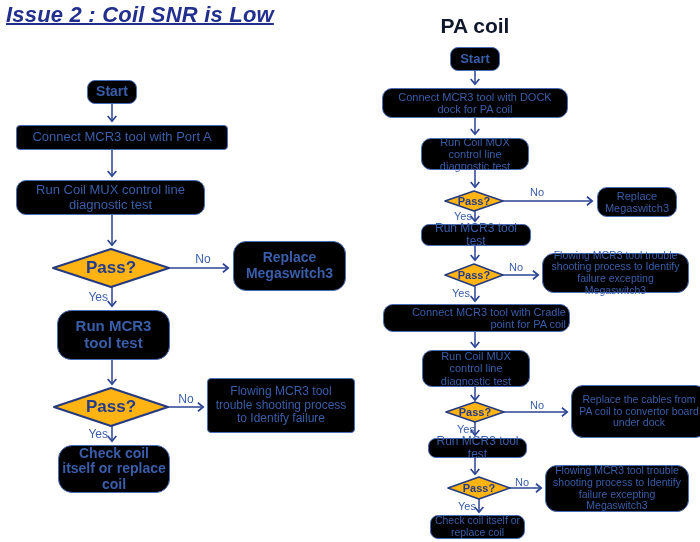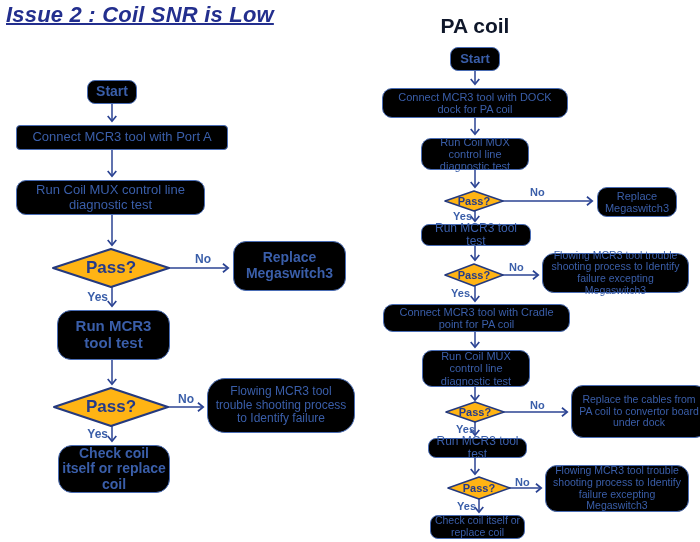--- a/index.html
+++ b/index.html
@@ -8,21 +8,21 @@
   .layer{position:absolute;left:0;top:0;}
   .title{position:absolute;left:6px;top:2px;font-size:22px;font-weight:bold;font-style:italic;
          color:#232F8E;text-decoration:underline;text-decoration-thickness:2px;letter-spacing:.2px;}
   .heading{position:absolute;text-align:center;color:#0f172a;font-size:21px;font-weight:bold;}
   .box{position:absolute;box-sizing:border-box;background:#000000;border:1.6px solid #4A6DB5;
        border-radius:10px;color:#3A5EA9;display:flex;align-items:center;justify-content:center;
        text-align:center;line-height:1.12;padding:1px 3px;}
   .bold{font-weight:bold;}
   .dlabel{position:absolute;display:flex;align-items:center;justify-content:center;
           color:#243A8A;font-weight:bold;}
-  .elabel{position:absolute;color:#3A5EA9;font-weight:bold;}
+  .elabel{position:absolute;color:#3A5EA9;font-weight:normal;}
   .right-al{text-align:right;}
 </style>
 </head>
 <body>
 
 <div class="stage">
 
   <svg class="layer" width="700" height="542">
     <defs>
       <marker id="arr" viewBox="0 0 10 10" refX="6" refY="5" markerWidth="7.5" markerHeight="7.5" orient="auto">
@@ -69,37 +69,37 @@
   <div class="title">Issue 2 : Coil SNR is Low</div>
   <div class="heading" style="left:420px;top:14px;width:110px;">PA coil</div>
 
   <div class="box bold" style="left:87px;top:80px;width:50px;height:24px;font-size:14px;border-radius:8px;">Start</div>
   <div class="box" style="left:16px;top:125px;width:212px;height:25px;font-size:13px;border-radius:4px;">Connect MCR3 tool with Port A</div>
   <div class="box" style="left:16px;top:180px;width:189px;height:35px;font-size:13px;border-radius:10px;">Run Coil MUX control line diagnostic test</div>
   <div class="dlabel" style="left:53px;top:249px;width:116px;height:38px;font-size:17px;">Pass?</div>
   <div class="box bold" style="left:233px;top:241px;width:113px;height:50px;font-size:14px;border-radius:13px;">Replace Megaswitch3</div>
   <div class="box bold" style="left:57px;top:310px;width:113px;height:50px;font-size:15px;border-radius:14px;">Run MCR3 tool test</div>
   <div class="dlabel" style="left:54px;top:388px;width:114px;height:38px;font-size:17px;">Pass?</div>
-  <div class="box" style="left:207px;top:378px;width:148px;height:55px;font-size:12px;border-radius:18px;">Flowing MCR3 tool trouble shooting process to Identify failure</div>
+  <div class="box" style="left:207px;top:378px;width:148px;height:55px;font-size:12px;border-radius:4px;">Flowing MCR3 tool trouble shooting process to Identify failure</div>
   <div class="box bold" style="left:58px;top:445px;width:112px;height:48px;font-size:14px;border-radius:14px;">Check coil itself or replace coil</div>
 
   <div class="elabel" style="left:190px;top:252px;width:26px;font-size:12px;text-align:center;">No</div>
   <div class="elabel right-al" style="left:80px;top:290px;width:28px;font-size:12px;">Yes</div>
   <div class="elabel" style="left:173px;top:392px;width:26px;font-size:12px;text-align:center;">No</div>
   <div class="elabel right-al" style="left:80px;top:427px;width:28px;font-size:12px;">Yes</div>
 
   <div class="box bold" style="left:450px;top:47px;width:50px;height:24px;font-size:13px;border-radius:8px;">Start</div>
   <div class="box" style="left:382px;top:88px;width:186px;height:30px;font-size:11px;border-radius:10px;">Connect MCR3 tool with DOCK dock for PA coil</div>
   <div class="box" style="left:421px;top:138px;width:108px;height:32px;font-size:11px;border-radius:10px;">Run Coil MUX control line diagnostic test</div>
   <div class="dlabel" style="left:445px;top:191px;width:58px;height:20px;font-size:11px;">Pass?</div>
   <div class="box" style="left:597px;top:187px;width:80px;height:30px;font-size:11px;border-radius:10px;">Replace Megaswitch3</div>
   <div class="box" style="left:421px;top:224px;width:110px;height:22px;font-size:12px;border-radius:8px;">Run MCR3 tool test</div>
   <div class="dlabel" style="left:445px;top:264px;width:58px;height:22px;font-size:11px;">Pass?</div>
   <div class="box" style="left:542px;top:253px;width:147px;height:40px;font-size:10.5px;border-radius:12px;">Flowing MCR3 tool trouble shooting process to Identify failure excepting Megaswitch3</div>
-  <div class="box" style="left:383px;top:304px;width:187px;height:28px;font-size:11px;border-radius:10px;">Connect MCR3 tool with Cradle point for PA coil</div>
+  <div class="box" style="left:383px;top:304px;width:187px;height:28px;font-size:11px;border-radius:10px;text-align:right;">Connect MCR3 tool with Cradle point for PA coil</div>
   <div class="box" style="left:422px;top:350px;width:108px;height:37px;font-size:11px;border-radius:10px;">Run Coil MUX control line diagnostic test</div>
   <div class="dlabel" style="left:446px;top:402px;width:58px;height:20px;font-size:11px;">Pass?</div>
   <div class="box" style="left:571px;top:385px;width:136px;height:53px;font-size:10.5px;border-radius:12px;">Replace the cables from PA coil to convertor board under dock</div>
   <div class="box" style="left:428px;top:438px;width:99px;height:20px;font-size:12px;border-radius:8px;">Run MCR3 tool test</div>
   <div class="dlabel" style="left:448px;top:477px;width:62px;height:22px;font-size:11px;">Pass?</div>
   <div class="box" style="left:545px;top:465px;width:144px;height:47px;font-size:10.5px;border-radius:12px;">Flowing MCR3 tool trouble shooting process to Identify failure excepting Megaswitch3</div>
   <div class="box" style="left:430px;top:515px;width:95px;height:24px;font-size:10.5px;border-radius:8px;">Check coil itself or replace coil</div>
 
   <div class="elabel" style="left:530px;top:186px;width:28px;font-size:11px;">No</div>
   <div class="elabel right-al" style="left:442px;top:210px;width:30px;font-size:11px;">Yes</div>

